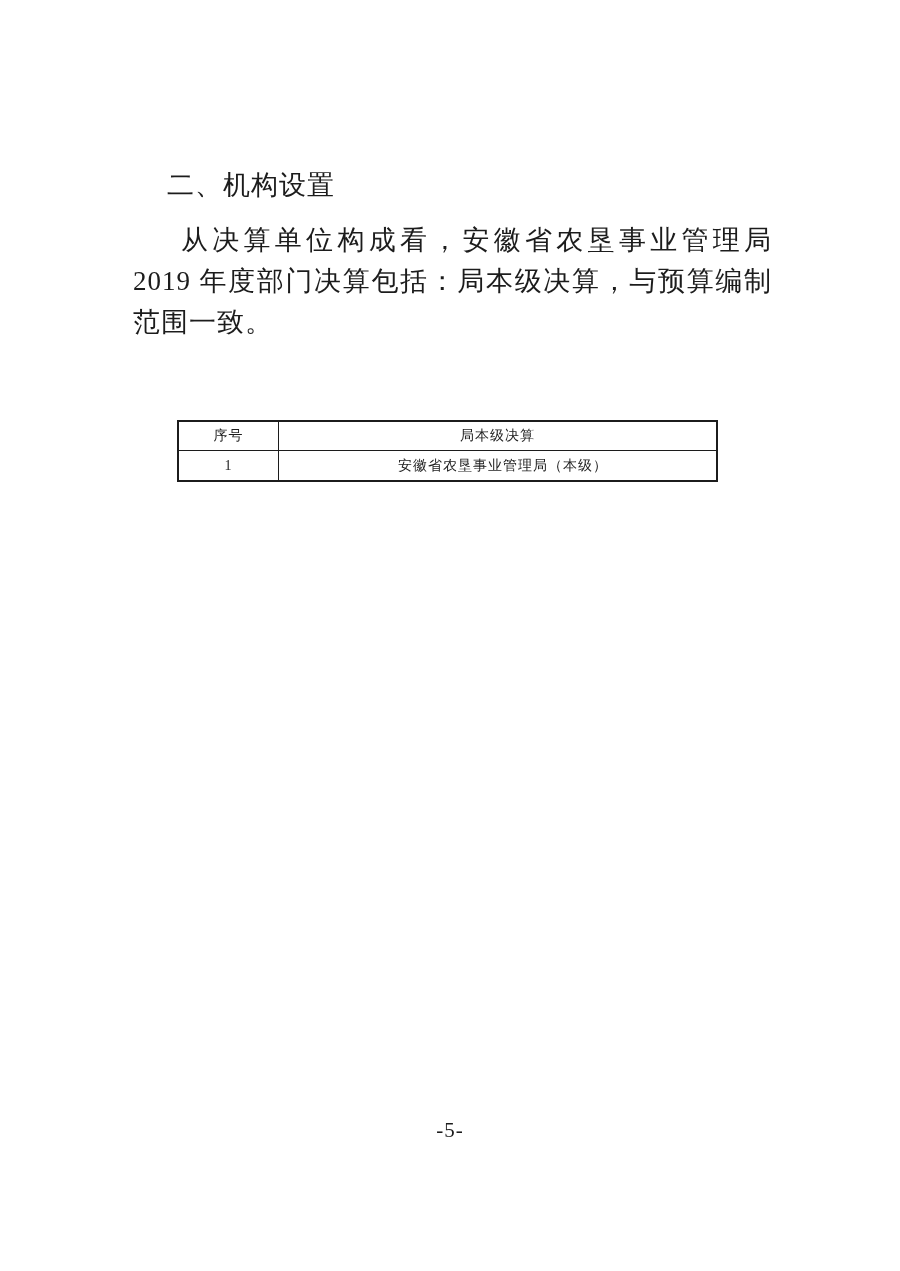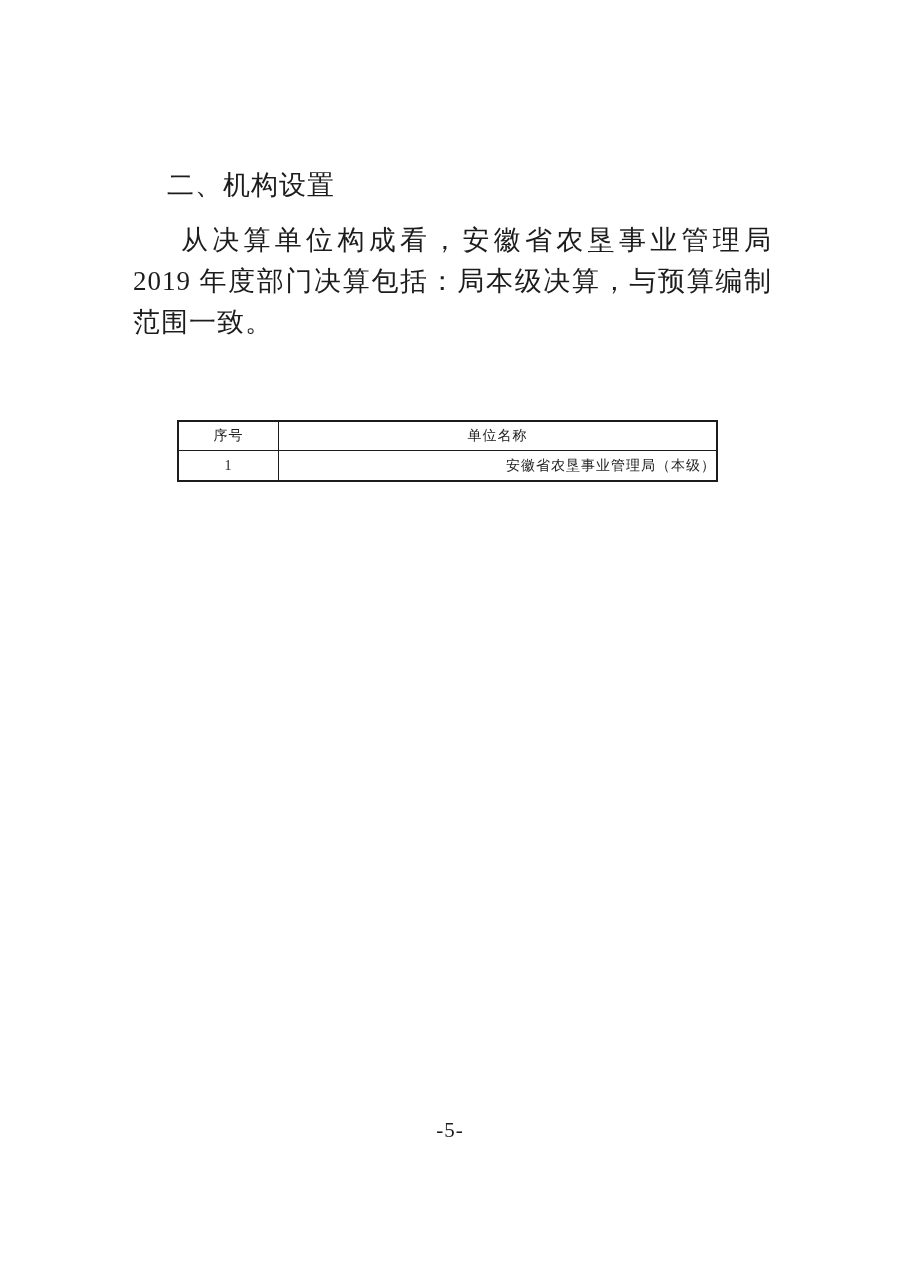--- a/index.html
+++ b/index.html
@@ -60,21 +60,21 @@
   .unit-table td {
     height: 29px;
   }
   .col-index {
     width: 99px;
   }
   .cell-index {
     text-align: center;
   }
   .cell-name {
-    text-align: right;
+    text-align: center;
     padding-left: 11px !important;
   }
   .page-number {
     position: absolute;
     left: 0;
     top: 1118px;
     width: 900px;
     text-align: center;
     font-size: 21px;
     letter-spacing: 1px;
@@ -87,21 +87,21 @@
 
   <div class="text-block">
     <h2 class="heading">二、机构设置</h2>
     <p class="para">从决算单位构成看，安徽省农垦事业管理局 2019 年度部门决算包括：局本级决算，与预算编制范围一致。</p>
   </div>
 
   <table class="unit-table">
     <thead>
       <tr>
         <th class="col-index">序号</th>
-        <th class="col-name">单位名称</th>
+        <th class="col-name">局本级决算</th>
       </tr>
     </thead>
     <tbody>
       <tr>
         <td class="cell-index">1</td>
         <td class="cell-name">安徽省农垦事业管理局（本级）</td>
       </tr>
     </tbody>
   </table>
 

